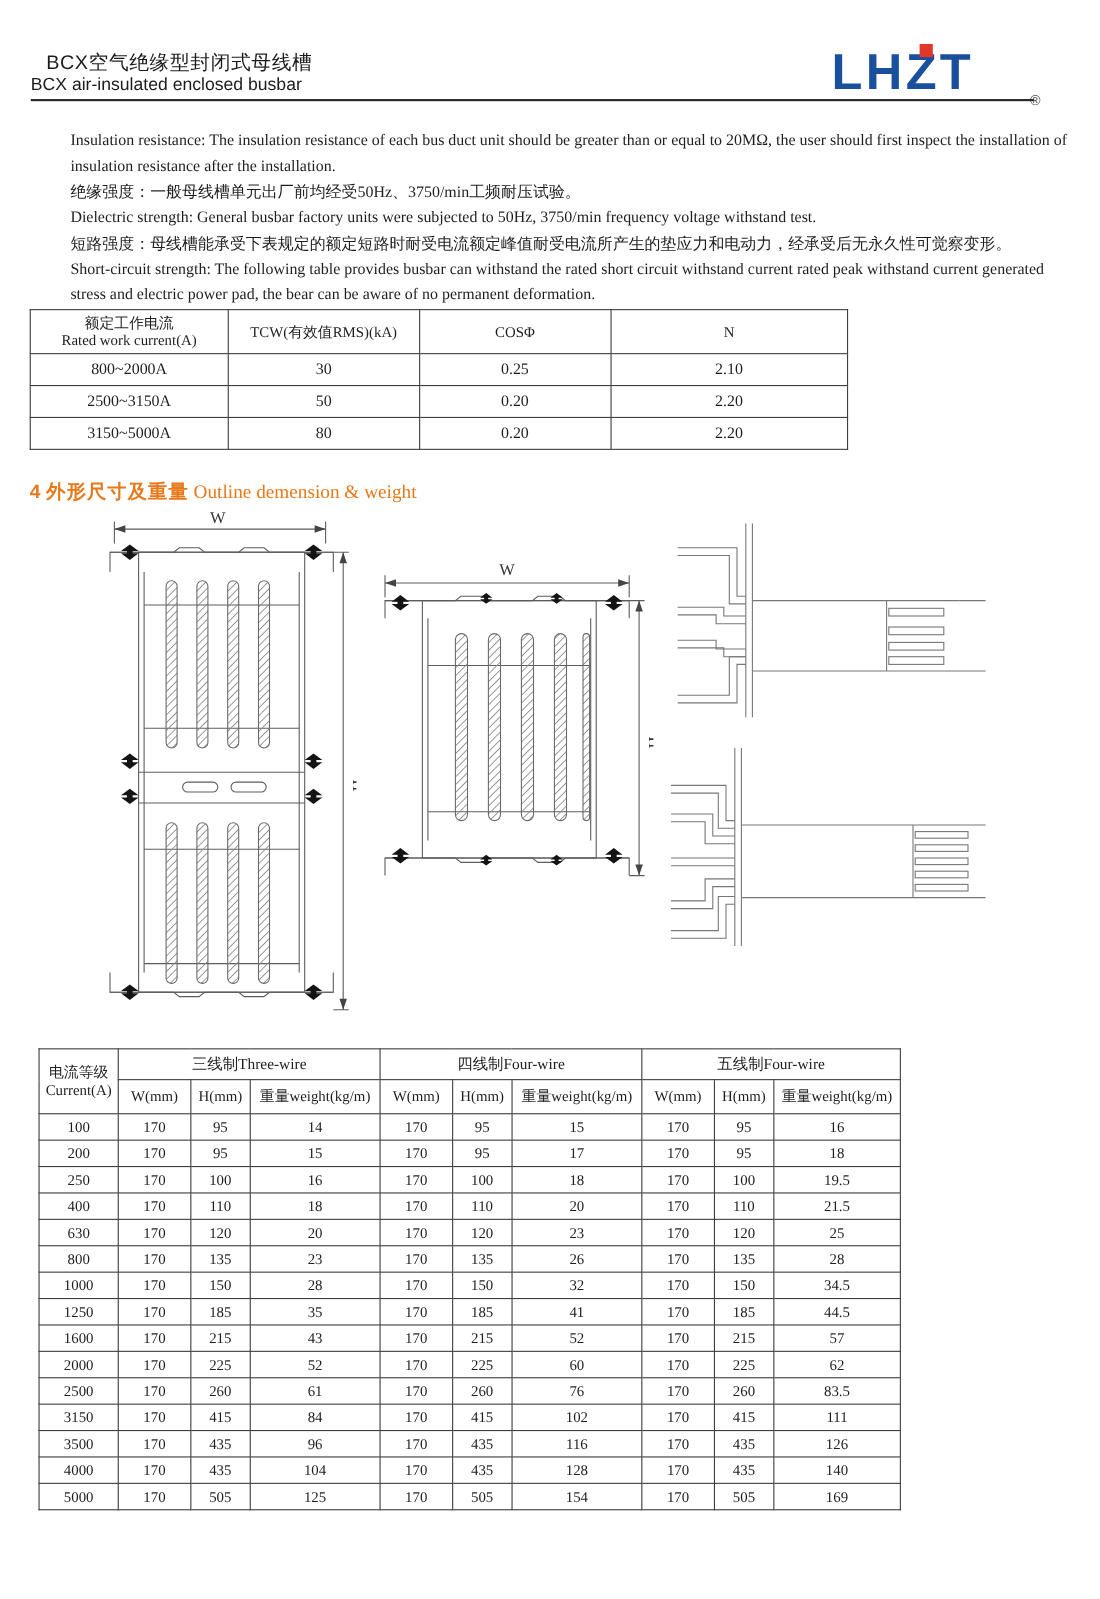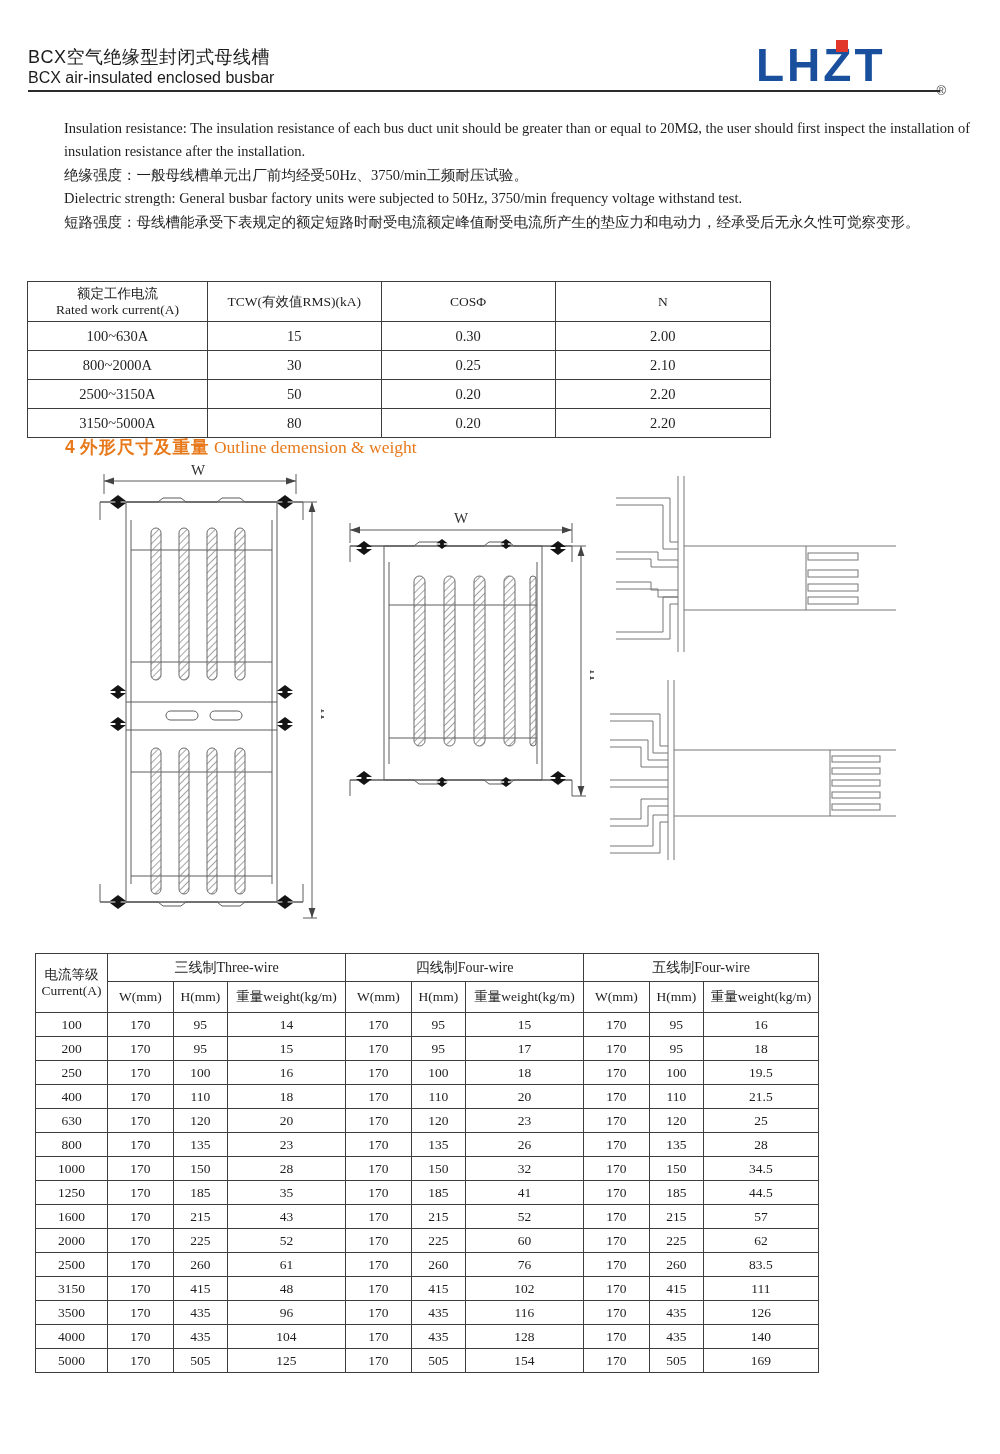--- a/index.html
+++ b/index.html
@@ -5,42 +5,42 @@
   * { margin:0; padding:0; box-sizing:border-box; }
   html,body { background:#ffffff; }
   body {
     width:1000px; height:1454px; position:relative;
     font-family:"Liberation Serif", serif; color:#1e1e1e;
   }
   .page { position:absolute; inset:0; overflow:hidden; }
 
   
   .header-title { position:absolute; left:28px; top:46px; font-family:"Liberation Sans", sans-serif; color:#1b1b1b; }
-  .title-zh { font-size:18px; line-height:22px; letter-spacing:.5px; font-weight:400; }
+  .title-zh { font-size:18px; line-height:22px; letter-spacing:.5px; font-weight:400;margin-left:14px; }
   .title-en { font-size:16px; line-height:20px; font-weight:400; }
   .logo { position:absolute; left:756px; top:42px; width:196px; height:50px; }
   .logo-text { font-family:"Liberation Sans", sans-serif; font-weight:700; font-size:46px; line-height:46px; letter-spacing:3px; color:#1a4f9e; }
   .logo-dot { position:absolute; width:12px; height:12px; left:80px; top:-2px; background:#e0372a; }
   .logo-reg { position:absolute; right:6px; bottom:-6px; font-size:13px; color:#4a4a4a; font-family:"Liberation Sans", sans-serif; }
   .header-rule { position:absolute; left:28px; top:90px; width:912px; height:2px; background:#2b2b2b; }
 
   
   .intro { position:absolute; left:64px; top:117px; width:908px; }
   .intro-line { font-size:14.5px; line-height:23.4px; }
   .intro-line.zh { font-size:14.5px; }
 
   
   .table1 { position:absolute; left:27px; top:281px; width:744px; border-collapse:collapse; text-align:center; background:#fff0; }
   .table1 th, .table1 td { border:1.5px solid #3d3d3d; font-weight:normal; padding:0; }
   .table1 thead th { height:40px; font-size:13.5px; line-height:17px; }
   .table1 td { height:29px; font-size:14.5px; }
   .table1 col.c1{width:24.2%} .table1 col.c2{width:23.4%} .table1 col.c3{width:23.4%} .table1 col.c4{width:29%}
 
   
-  .section-heading { position:absolute; left:27px; top:435px; color:#e8791b; font-size:17.5px; white-space:nowrap;margin-left:38px; }
+  .section-heading { position:absolute; left:27px; top:435px; color:#e8791b; font-size:17.5px; white-space:nowrap; }
   .sh-strong { font-family:"Liberation Sans", sans-serif; font-weight:700; letter-spacing:1px; }
   .sh-en { font-family:"Liberation Serif", serif; font-weight:400; font-size:17.5px; }
 
   
   .drawings { position:absolute; left:0; top:462px; width:1000px; height:488px; }
   .svg-left  { position:absolute; left:84px;  top:0; }
   .svg-mid   { position:absolute; left:334px; top:48px; }
   .svg-right { position:absolute; left:600px; top:8px; }
   svg .dim-text { font-family:"Liberation Serif", serif; font-size:15px; fill:#333; }
   svg .ln  { stroke:#5c5c5c; stroke-width:1; fill:none; }
@@ -84,20 +84,21 @@
     <div class="logo-dot" style="background: rgb(224, 55, 42);"></div>
     <div class="logo-reg">®</div>
   </div>
   <div class="header-rule"></div>
 
   <div class="intro">
       <p class="intro-line en">Insulation resistance: The insulation resistance of each bus duct unit should be greater than or equal to 20MΩ, the user should first inspect the installation of insulation resistance after the installation.</p>
       <p class="intro-line zh">绝缘强度：一般母线槽单元出厂前均经受50Hz、3750/min工频耐压试验。</p>
       <p class="intro-line en">Dielectric strength: General busbar factory units were subjected to 50Hz, 3750/min frequency voltage withstand test.</p>
       <p class="intro-line zh">短路强度：母线槽能承受下表规定的额定短路时耐受电流额定峰值耐受电流所产生的垫应力和电动力，经承受后无永久性可觉察变形。</p>
+      <p class="intro-line en">Short-circuit strength: The following table provides busbar can withstand the rated short circuit withstand current rated peak withstand current generated stress and electric power pad, the bear can be aware of no permanent deformation.</p>
     </div>
 
   <table class="table1">
     <colgroup>
         <col class="c1">
         <col class="c2">
         <col class="c3">
         <col class="c4">
       </colgroup>
     <thead>
@@ -105,26 +106,20 @@
         <th class="th-2line">
           <div>额定工作电流</div>
           <div>Rated work current(A)</div>
         </th>
         <th>TCW(有效值RMS)(kA)</th>
         <th>COSΦ</th>
         <th>N</th>
       </tr>
     </thead>
     <tbody>
-        <tr>
-          <td>100~630A</td>
-          <td>15</td>
-          <td>0.30</td>
-          <td>2.00</td>
-        </tr>
         <tr>
           <td>800~2000A</td>
           <td>30</td>
           <td>0.25</td>
           <td>2.10</td>
         </tr>
         <tr>
           <td>2500~3150A</td>
           <td>50</td>
           <td>0.20</td>
@@ -452,21 +447,21 @@
           <td>260</td>
           <td>76</td>
           <td>170</td>
           <td>260</td>
           <td>83.5</td>
         </tr>
         <tr>
           <td>3150</td>
           <td>170</td>
           <td>415</td>
-          <td>48</td>
+          <td>84</td>
           <td>170</td>
           <td>415</td>
           <td>102</td>
           <td>170</td>
           <td>415</td>
           <td>111</td>
         </tr>
         <tr>
           <td>3500</td>
           <td>170</td>

